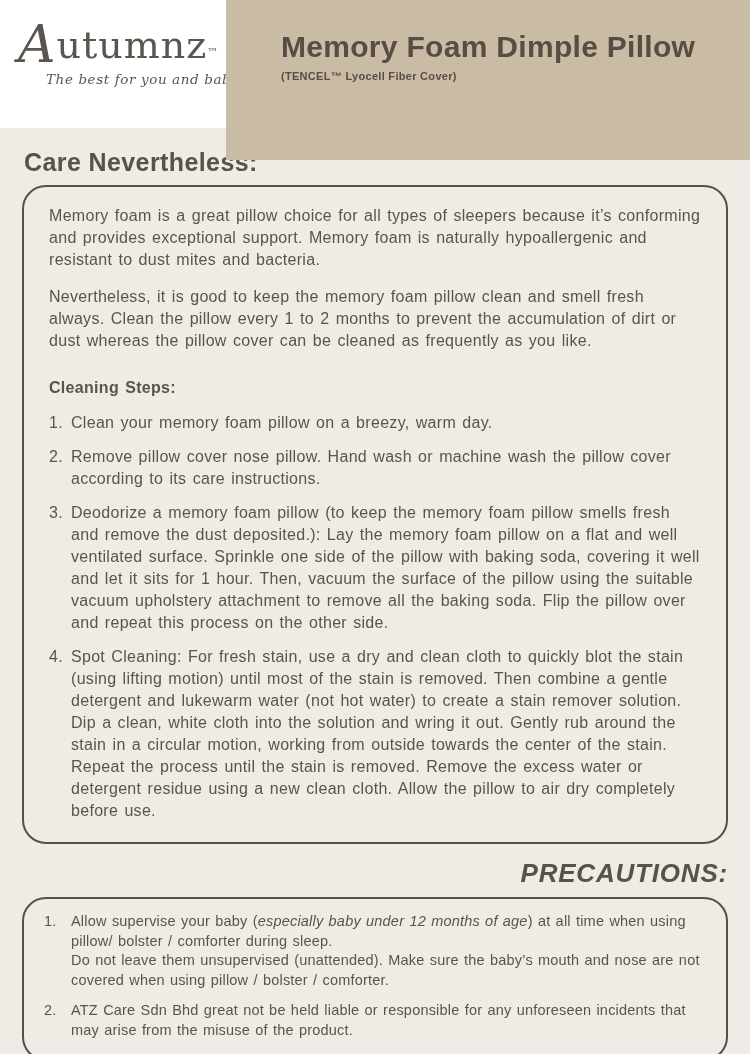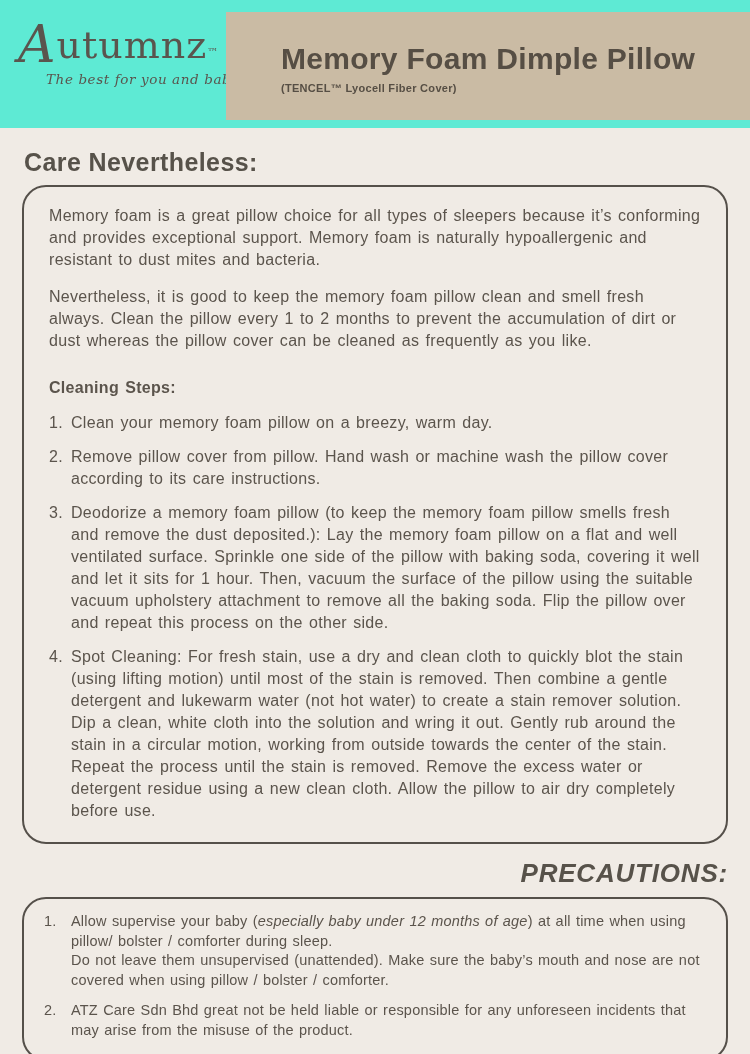--- a/index.html
+++ b/index.html
@@ -10,21 +10,21 @@
     margin: 0 auto;
     font-family: "Liberation Sans", sans-serif;
     color: #5b544c;
     overflow: hidden;
     position: relative;
   }
   
   .header {
     position: relative;
     height: 128px;
-    background: #5eead4;
+    background: #ffffff;
   }
   .logo {
     position: absolute;
     left: 18px;
     top: 24px;
     color: #5a554e;
   }
   .logo-word {
     font-family: "DejaVu Serif", serif;
     font-size: 38px;
@@ -46,23 +46,23 @@
     font-family: "DejaVu Serif", serif;
     font-style: italic;
     font-size: 13.5px;
     letter-spacing: 0.6px;
     margin: 5px 0 0 28px;
     color: #5a554e;
   }
   .title-block {
     position: absolute;
     left: 226px;
-    top: 12px;
+    top: 0;
     width: 524px;
-    height: 108px;
+    height: 160px;
     background: #cabba4;
     padding: 30px 0 0 55px;
   }
   .product-title {
     font-size: 30px;
     font-weight: bold;
     letter-spacing: 0.3px;
     color: #564e44;
     line-height: 1.1;
   }
@@ -148,21 +148,21 @@
     <p>Nevertheless, it is good to keep the memory foam pillow clean and smell fresh always. Clean the pillow every 1 to 2 months to prevent the accumulation of dirt or dust whereas  the pillow cover can be cleaned as frequently as you like.</p>
 
     <h3 class="steps-heading">Cleaning Steps:</h3>
 
     <div class="step">
       <span class="num">1.</span>
       <span class="txt">Clean your memory foam pillow on a breezy, warm day.</span>
     </div>
     <div class="step">
       <span class="num">2.</span>
-      <span class="txt">Remove pillow cover from pillow. Hand wash or machine wash the pillow cover according to its care instructions.</span>
+      <span class="txt">Remove pillow cover nose pillow. Hand wash or machine wash the pillow cover according to its care instructions.</span>
     </div>
     <div class="step">
       <span class="num">3.</span>
       <span class="txt">Deodorize a memory foam pillow (to keep the memory foam pillow smells fresh and remove the dust deposited.): Lay the memory foam pillow on a flat and well ventilated surface. Sprinkle one side of the pillow with baking soda, covering it well and let it sits for 1 hour. Then, vacuum the surface of the pillow using the suitable vacuum upholstery attachment to remove all the baking soda. Flip the pillow over and repeat this process on the other side.</span>
     </div>
     <div class="step">
       <span class="num">4.</span>
       <span class="txt">Spot Cleaning: For fresh stain, use a dry and clean cloth to quickly blot the stain (using lifting motion) until most of the stain is removed. Then combine a gentle detergent and lukewarm water (not hot water) to create a stain remover solution. Dip a clean, white cloth into the solution and wring it out. Gently rub around the stain in a circular motion, working from outside towards the center of the stain. Repeat the process until the stain is removed. Remove the excess water or detergent residue using a new clean cloth. Allow the pillow to air dry completely before use.</span>
     </div>
   </section>

